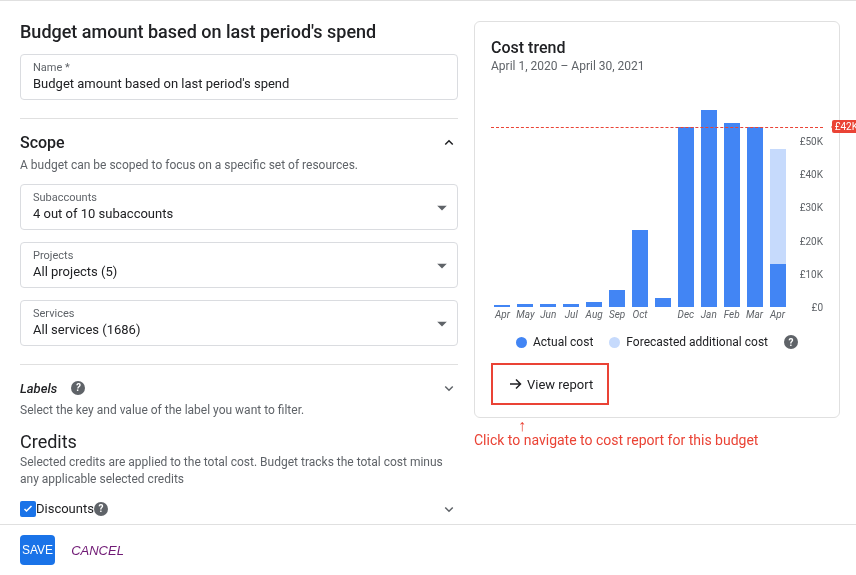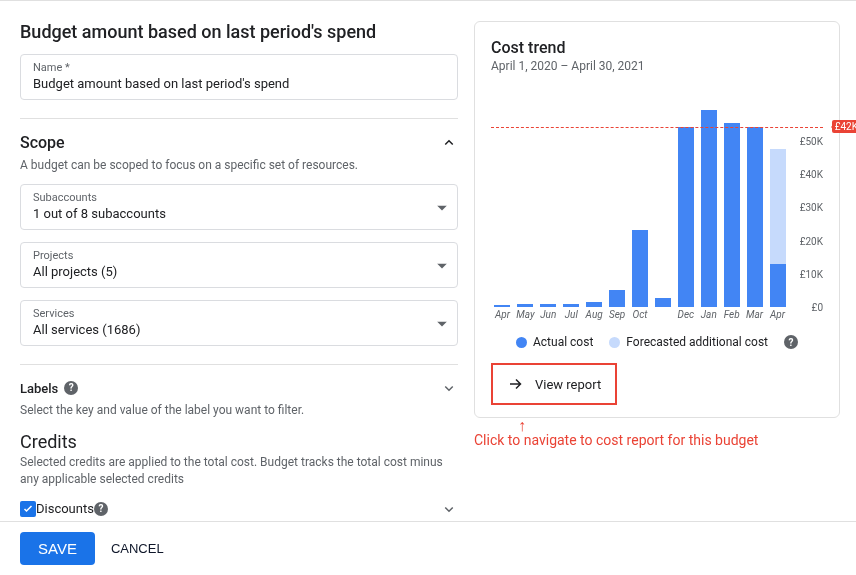--- a/index.html
+++ b/index.html
@@ -79,21 +79,21 @@
     top: 50%;
     transform: translateY(-50%);
   }
   .label-row {
     display: flex;
     justify-content: space-between;
     align-items: center;
     margin-top: 14px;
     cursor: pointer;
   }
-  .label-left { display: flex; align-items: flex-start; gap: 6px; }
+  .label-left { display: flex; align-items: flex-start; gap: 14px; font-style: italic; }
   .label-title { font-size: 13px; font-weight: 500; }
   .help-icon {
     width: 14px; height: 14px;
     border-radius: 50%;
     background: #5f6368;
     color: #fff;
     font-size: 10px;
     display: inline-flex;
     align-items: center;
     justify-content: center;
@@ -128,32 +128,33 @@
     background: #fff;
     display: flex;
     gap: 16px;
     align-items: center;
   }
   .btn-save {
     background: #1a73e8;
     color: #fff;
     border: none;
     border-radius: 4px;
-    padding: 8px 18px;
-    font-size: 15px;
+    padding: 8px 2px;
+    font-size: 12px;
     font-weight: 500;
     cursor: pointer;
   }
   .btn-cancel {
     background: none;
     border: none;
     font-size: 13px;
     font-weight: 500;
-    color: #0f172a;
-    cursor: pointer;
+    color: #701a75;
+    cursor: pointer;
+    font-style: italic;
   }
   
   .card {
     border: 1px solid #e0e0e0;
     border-radius: 6px;
     padding: 16px 16px 12px;
   }
   .card-title { font-size: 16px; font-weight: 500; }
   .card-sub { font-size: 12px; color: #5f6368; margin-top: 2px; }
   .chart-area {
@@ -251,21 +252,21 @@
     font-size: 12px;
   }
   .legend-item { display: flex; align-items: center; gap: 6px; }
   .swatch { width: 11px; height: 11px; border-radius: 50%; }
   .view-report {
     border: 2px solid #ea4335;
     padding: 10px 14px;
     margin-top: 14px;
     display: inline-flex;
     align-items: center;
-    gap: 10px;
+    gap: 2px;
     cursor: pointer;
     font-size: 13px;
   }
   .callout {
     color: #ea4335;
     font-size: 14px;
     margin-top: 14px;
     position: relative;
   }
   .callout-arrow {
@@ -295,21 +296,21 @@
     <div class="section-header">
       <div class="section-title">Scope</div>
       <svg class="chevron" viewBox="0 0 24 24">
           <path d="M7 14l5-5 5 5" fill="none" stroke="#202124" stroke-width="2"></path>
         </svg>
     </div>
     <div class="section-sub">A budget can be scoped to focus on a specific set of resources.</div>
 
     <div class="select-wrap">
       <div class="field-label">Subaccounts</div>
-      <div class="field-value">1 out of 8 subaccounts</div>
+      <div class="field-value">4 out of 10 subaccounts</div>
       <span class="select-caret">
         <svg width="10" height="6" viewBox="0 0 10 6">
             <path d="M0 0l5 5 5-5z" fill="#5f6368"></path>
           </svg>
       </span>
     </div>
 
     <div class="select-wrap">
       <div class="field-label">Projects</div>
       <div class="field-value">All projects (5)</div>

